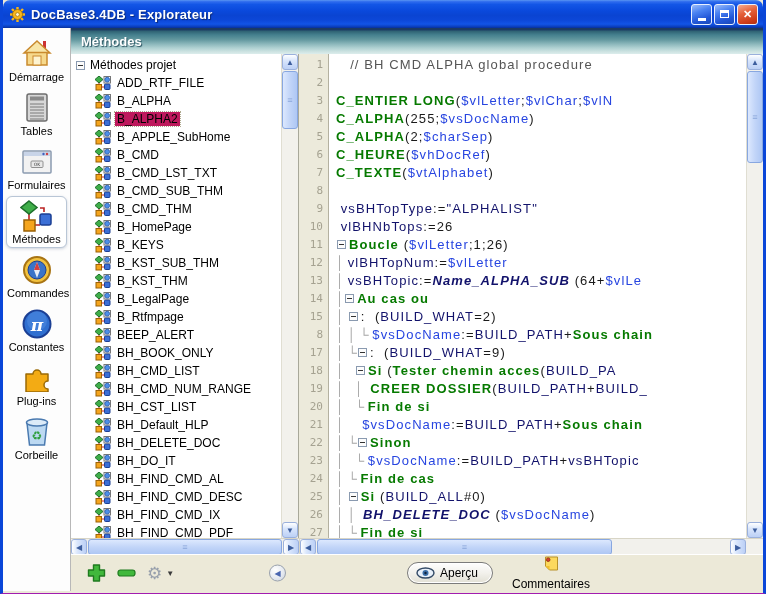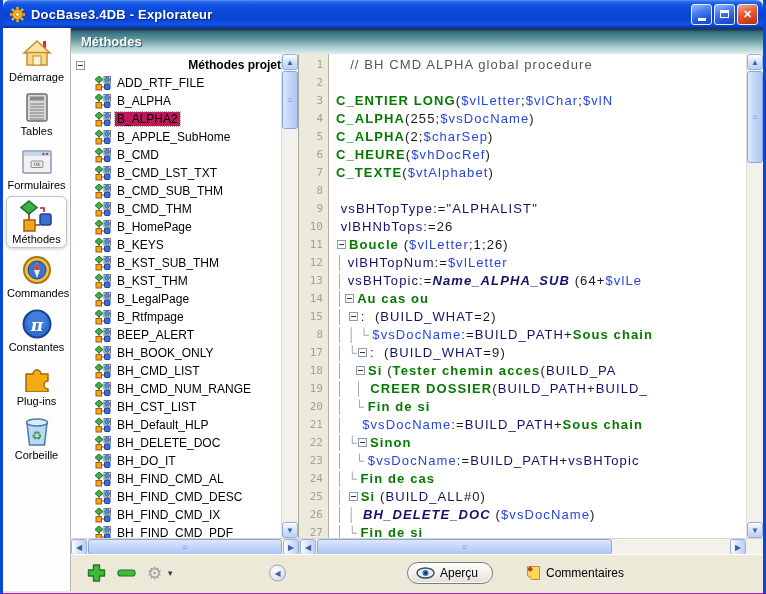--- a/index.html
+++ b/index.html
@@ -38,21 +38,21 @@
   .content{ flex:1; display:flex; flex-direction:column; min-width:0; }
   
   .panel-header{
     height:26px; display:flex; align-items:center; padding-left:10px;
     background:linear-gradient(180deg,#1b3a63 0%,#1b3a63 7%,#2f6273 12%,#447f8d 26%,#63989f 45%,#8db8bc 62%,#aed0d1 76%,#cfe4e3 92%,#dcedec 100%);
   }
   .panel-header .ph-title{ color:#fff; font-weight:bold; font-size:13px; text-shadow:1px 1px 1px #27505e; }
   
   .panels{ flex:1; display:flex; min-height:0; background:#fff; }
   .tree{ width:210px; overflow:hidden; padding-top:2px; font-size:12px; }
-  .tree-root{ height:18px; display:flex; align-items:center; padding-left:4px; font-weight:bold; white-space:nowrap;justify-content:space-between;}
+  .tree-root{ height:18px; display:flex; align-items:center; padding-left:4px; font-weight:normal; white-space:nowrap;}
   .tree-row{ height:18px; display:flex; align-items:center; padding-left:24px; white-space:nowrap; cursor:default;}
   .tree-row .micon{ margin-right:4px; display:flex; }
   .tree-row .tlabel{ padding:0 2px;text-align:right; }
   .tree-row.selected .tlabel{ background:#be185d; outline:1px dotted #b0ab90; }
   
   .sbv{ width:17px; background:#f2f1ec; display:flex; flex-direction:column; border-left:1px solid #e0ded2;}
   .sbh{ height:16px; background:#f2f1ec; display:flex; }
   .sb-btn{ width:16px; height:16px; border:1px solid #9ab0dc; border-radius:3px;
      background:linear-gradient(180deg,#fff 0%,#d9e6fc 40%,#bcd0f6 100%);
      color:#3d5e9e; font-size:8px; display:flex; align-items:center; justify-content:center; flex:0 0 auto; cursor:default;}
@@ -660,21 +660,21 @@
         <span class="tb btn-apercu" style="left:336px;justify-content:space-between;">
           <span style="display:flex;">
               <svg width="19" height="12" viewBox="0 0 19 12">
                 <ellipse cx="9.5" cy="6" rx="8.5" ry="5" fill="#e8f0fa" stroke="#334a66" stroke-width="1.4"></ellipse>
                 <circle cx="9.5" cy="6" r="3" fill="#3a6ea8"></circle>
                 <circle cx="9.5" cy="6" r="1.2" fill="#10233c"></circle>
               </svg>
             </span>
           <span>Aperçu</span>
         </span>
-        <span class="tb btn-comments" style="left:455px;">
+        <span class="tb btn-comments" style="left:441px;flex-direction:column;">
           <span style="display:flex;">
               <svg width="15" height="16" viewBox="0 0 15 16">
                 <path d="M1.5 1.5 h12 v13 h-8 l-4 -4 z" fill="#fcd95e" stroke="#b8922a"></path>
                 <path d="M1.5 10.5 h4 v4 z" fill="#f0be2e"></path>
                 <circle cx="4.2" cy="4.2" r="1.8" fill="#d8402a" stroke="#8a2414" stroke-width="0.8"></circle>
               </svg>
             </span>
           <span>Commentaires</span>
         </span>
       </div>

